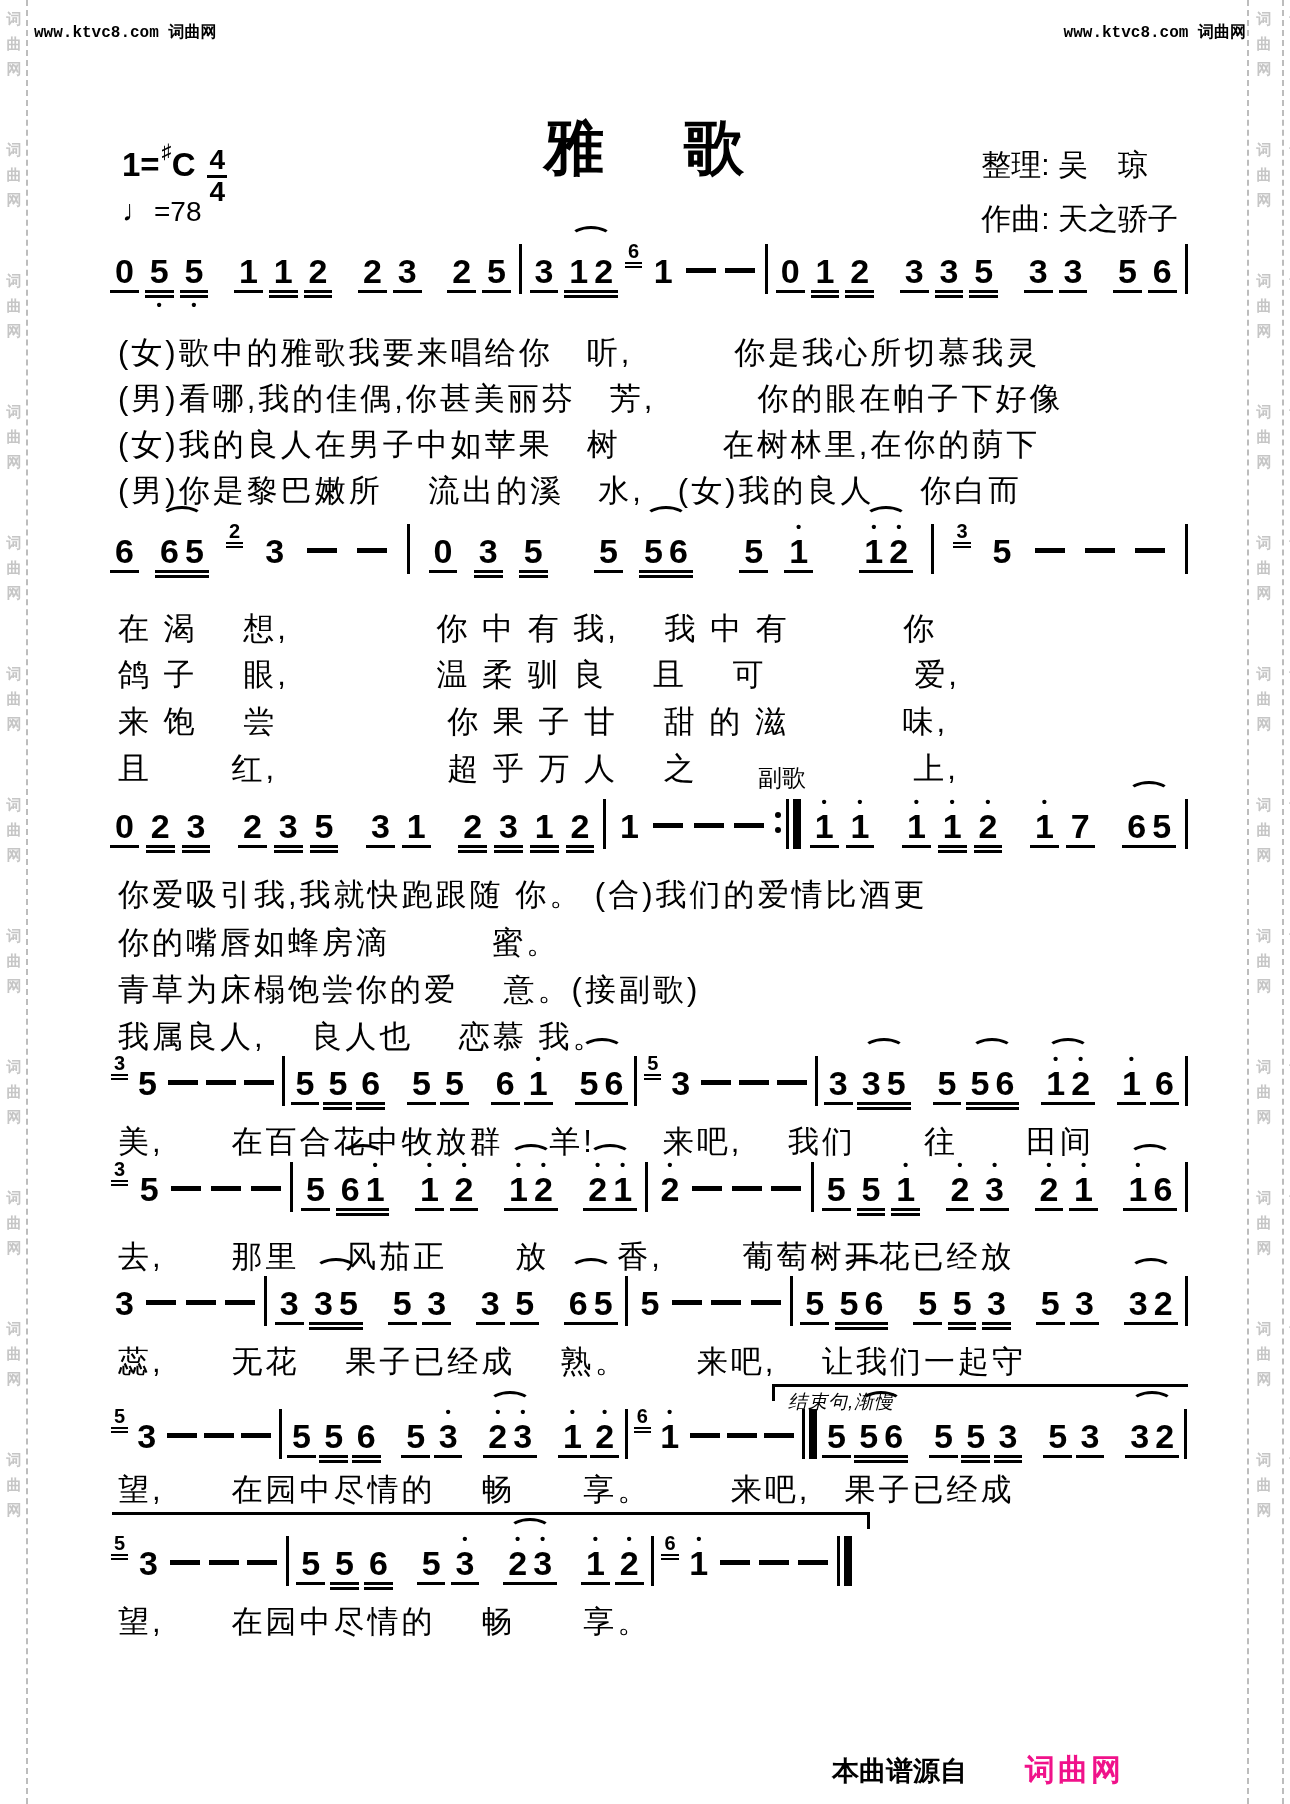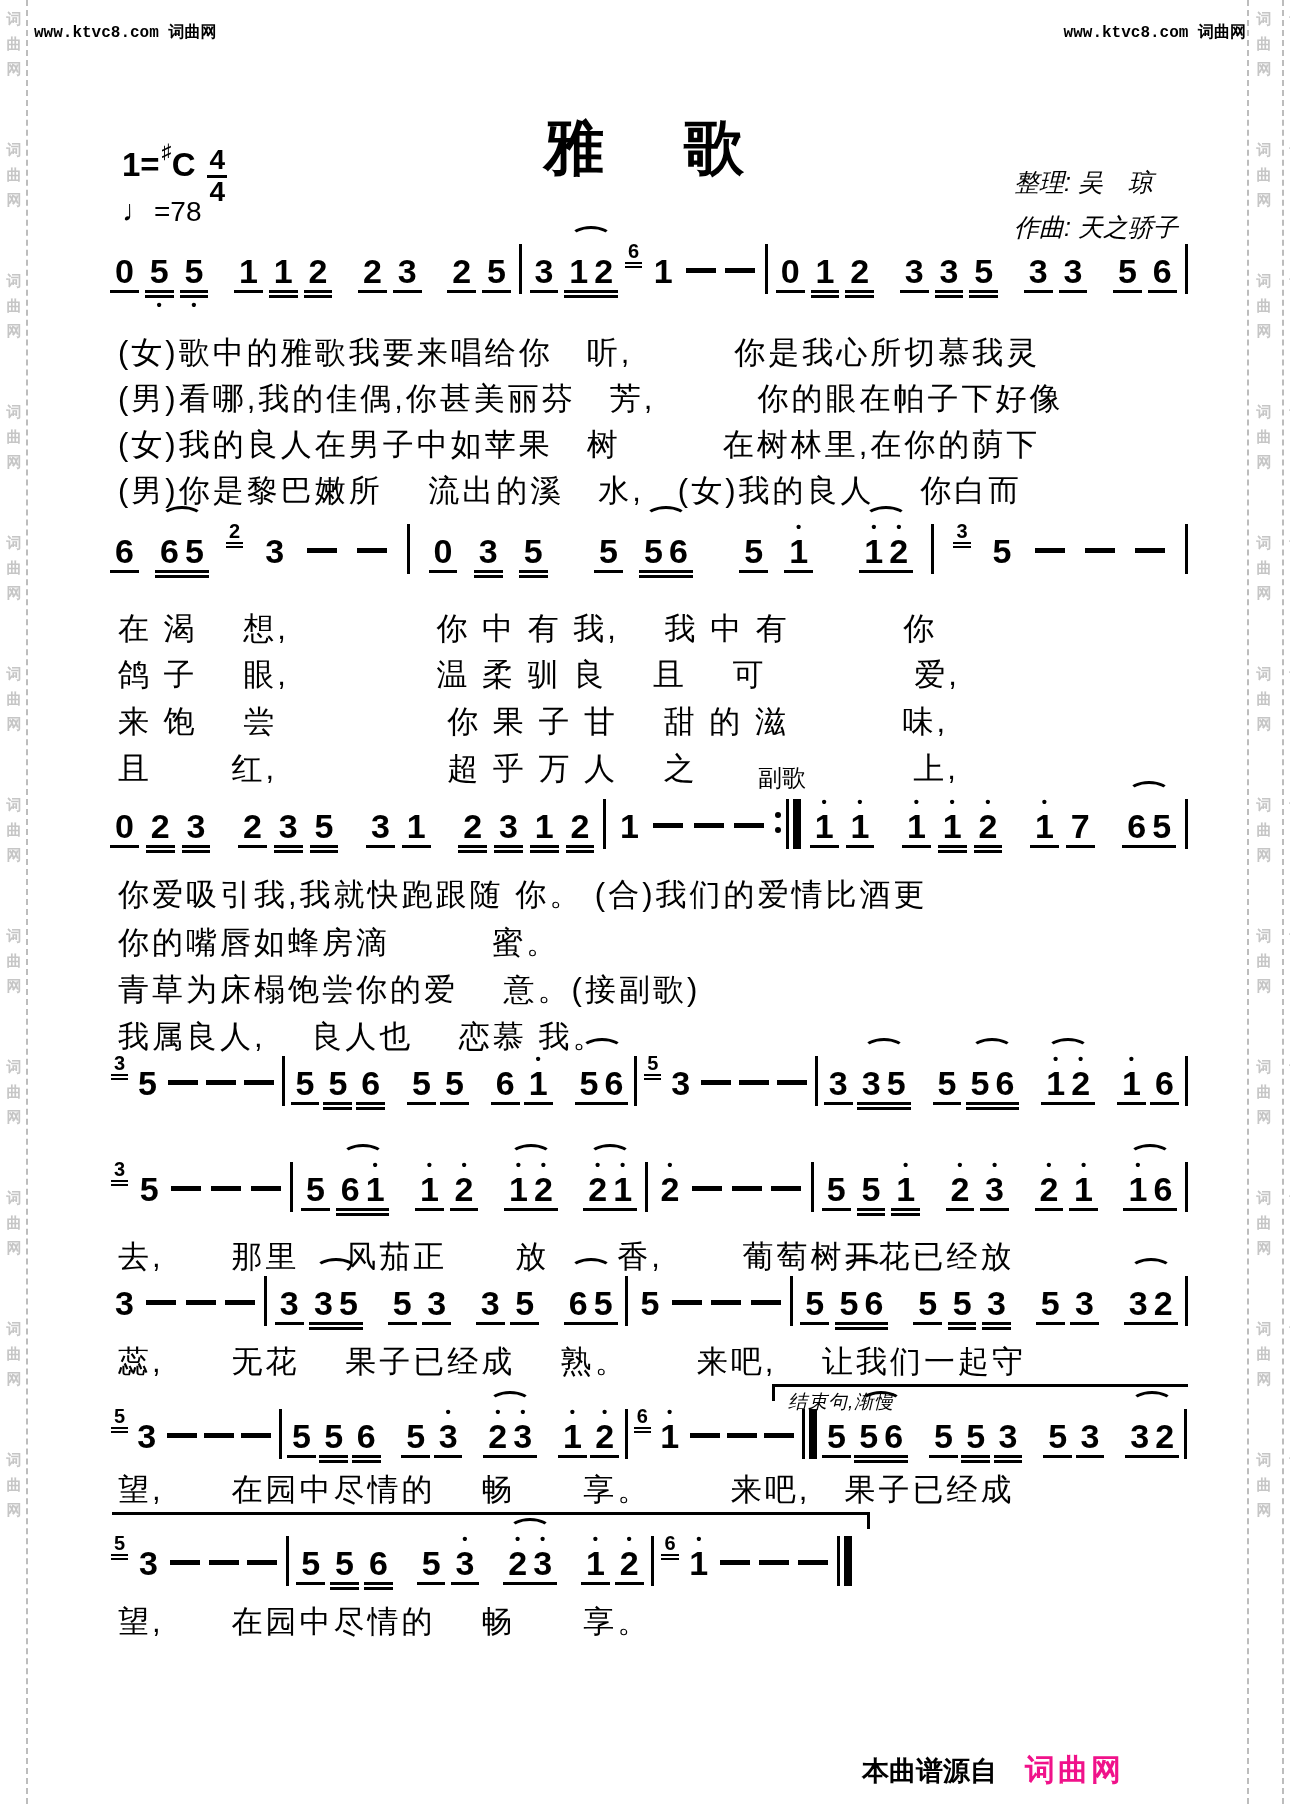--- a/index.html
+++ b/index.html
@@ -17,21 +17,21 @@
   .site.l{left:34px}.site.r{right:44px}
   
   .title{position:absolute;top:108px;left:0;width:100%;display:flex;justify-content:center;gap:78px;
          font-size:60px;font-weight:bold;letter-spacing:2px;}
   .keyrow{position:absolute;left:122px;top:146px;font-size:33px;font-weight:bold;display:flex;align-items:flex-start;}
   .keyrow .sharp{font-size:20px;transform:translateY(-6px);display:inline-block;margin-left:2px;}
   .timesig{display:inline-flex;flex-direction:column;align-items:center;font-size:28px;line-height:1.02;margin-left:12px;}
   .timesig .top{border-bottom:3px solid #000;padding:0 2px;}
   .temporow{position:absolute;left:122px;top:194px;font-size:28px;font-weight:normal;}
   .temporow .qn{font-size:30px;margin-right:2px;}
-  .credits{position:absolute;right:112px;top:160px;font-size:25px;line-height:1.8;font-style:italic;}
+  .credits{position:absolute;right:112px;top:138px;font-size:30px;line-height:1.8;}
   
   .nline{position:absolute;left:112px;width:1076px;display:flex;justify-content:space-between;align-items:flex-start;}
   .ln1{top:240px}.ln2{top:520px}.ln3{top:795px}.ln4{top:1052px}
   .ln5{top:1158px}.ln6{top:1272px}.ln7{top:1405px}.ln8{top:1532px;width:740px;}
   .note{display:inline-flex;flex-direction:column;align-items:center;min-width:25px;}
   .da{height:13px;font-size:15px;line-height:13px;font-weight:bold;}
   .db{height:12px;font-size:15px;line-height:9px;font-weight:bold;}
   .dg{font-size:34px;line-height:36px;font-weight:bold;}
   .ub{display:flex;flex-direction:column;gap:2px;min-height:10px;width:115%;margin-top:1px;}
   .ub i{display:block;height:3px;background:#000;}
@@ -56,21 +56,21 @@
   .ly4{top:1125px}.ly5{top:1240px}.ly6{top:1345px}.ly7{top:1473px}.ly8{top:1605px}
   
   .chorus{position:absolute;left:758px;top:762px;font-size:24px;}
   .bracket{position:absolute;border-top:3px solid #000;}
   .b7{left:772px;top:1384px;width:416px;height:30px;}
   .b7::before{content:"";position:absolute;left:0;top:0;width:3px;height:14px;background:#000;}
   .endlab{position:absolute;left:16px;top:2px;font-size:19px;font-style:italic;letter-spacing:1px;}
   .b8{left:112px;top:1512px;width:758px;height:16px;}
   .b8::after{content:"";position:absolute;right:0;top:0;width:3px;height:14px;background:#000;}
   
-  .footer{position:absolute;top:1750px;right:166px;display:flex;gap:28px;align-items:baseline;}
+  .footer{position:absolute;top:1750px;right:166px;display:flex;gap:58px;align-items:baseline;}
   .footer .pfx{font-size:27px;font-weight:bold;color:#000;}
   .footer .brand{font-size:30px;font-weight:bold;color:#f0128a;letter-spacing:3px;}
 </style>
 </head>
 <body>
 
 <div class="page">
 
   <div class="dashline dl1"></div>
   <div class="dashline dl2"></div>
@@ -1877,20 +1877,21 @@
   <div class="lyr ly1c">(女)我的良人在男子中如苹果　树　　　在树林里,在你的荫下</div>
   <div class="lyr ly1d">(男)你是黎巴嫩所　 流出的溪　水,　(女)我的良人　 你白而</div>
   <div class="lyr ly2a">在 渴　 想,　　　　 你 中 有 我,　 我 中 有　　　 你</div>
   <div class="lyr ly2b">鸽 子　 眼,　　　　 温 柔 驯 良　 且　 可　　　　 爱,</div>
   <div class="lyr ly2c">来 饱　 尝　　　　　你 果 子 甘　 甜 的 滋　　　 味,</div>
   <div class="lyr ly2d">且　　 红,　　　　　超 乎 万 人　 之　　　　　　 上,</div>
   <div class="lyr ly3a">你爱吸引我,我就快跑跟随 你。 (合)我们的爱情比酒更</div>
   <div class="lyr ly3c">青草为床榻饱尝你的爱　 意。(接副歌)</div>
   <div class="lyr ly3b">你的嘴唇如蜂房滴　　　蜜。</div>
   <div class="lyr ly3d">我属良人,　 良人也　 恋慕 我。</div>
+  <div class="lyr ly4">美,　　在百合花中牧放群　 羊!　　来吧,　 我们　　往　　田间</div>
   <div class="lyr ly5">去,　　那里　 风茄正　　放　　香,　　 葡萄树开花已经放</div>
   <div class="lyr ly6">蕊,　　无花　 果子已经成　 熟。　　来吧,　 让我们一起守</div>
   <div class="lyr ly7">望,　　在园中尽情的　 畅　　享。　　 来吧,　果子已经成</div>
   <div class="lyr ly8">望,　　在园中尽情的　 畅　　享。</div>
 
   <div class="chorus">副歌</div>
   <div class="bracket b7">
     <span class="endlab">结束句,渐慢</span>
   </div>
   <div class="bracket b8"></div>

